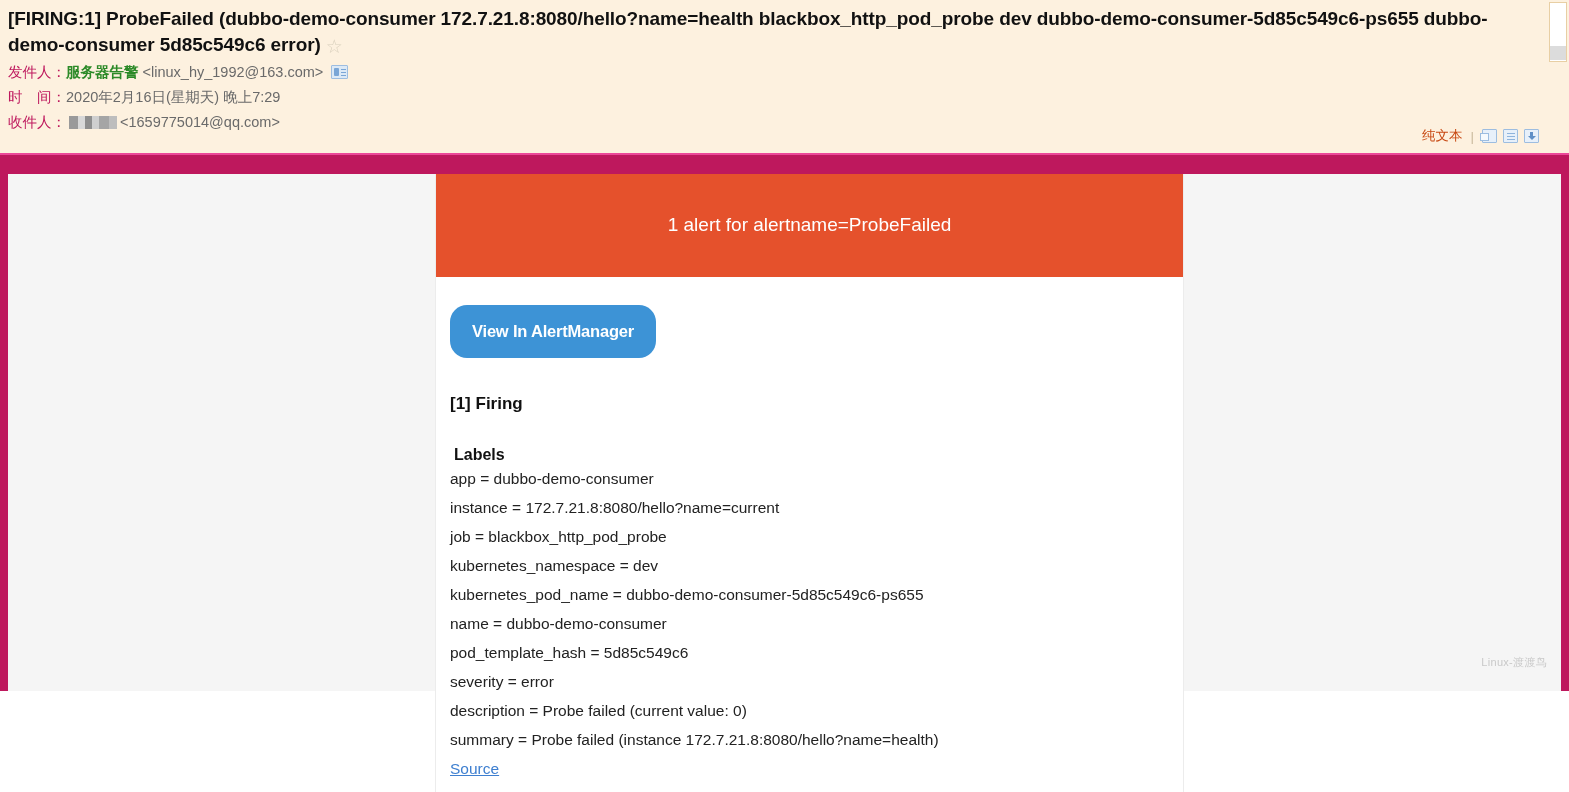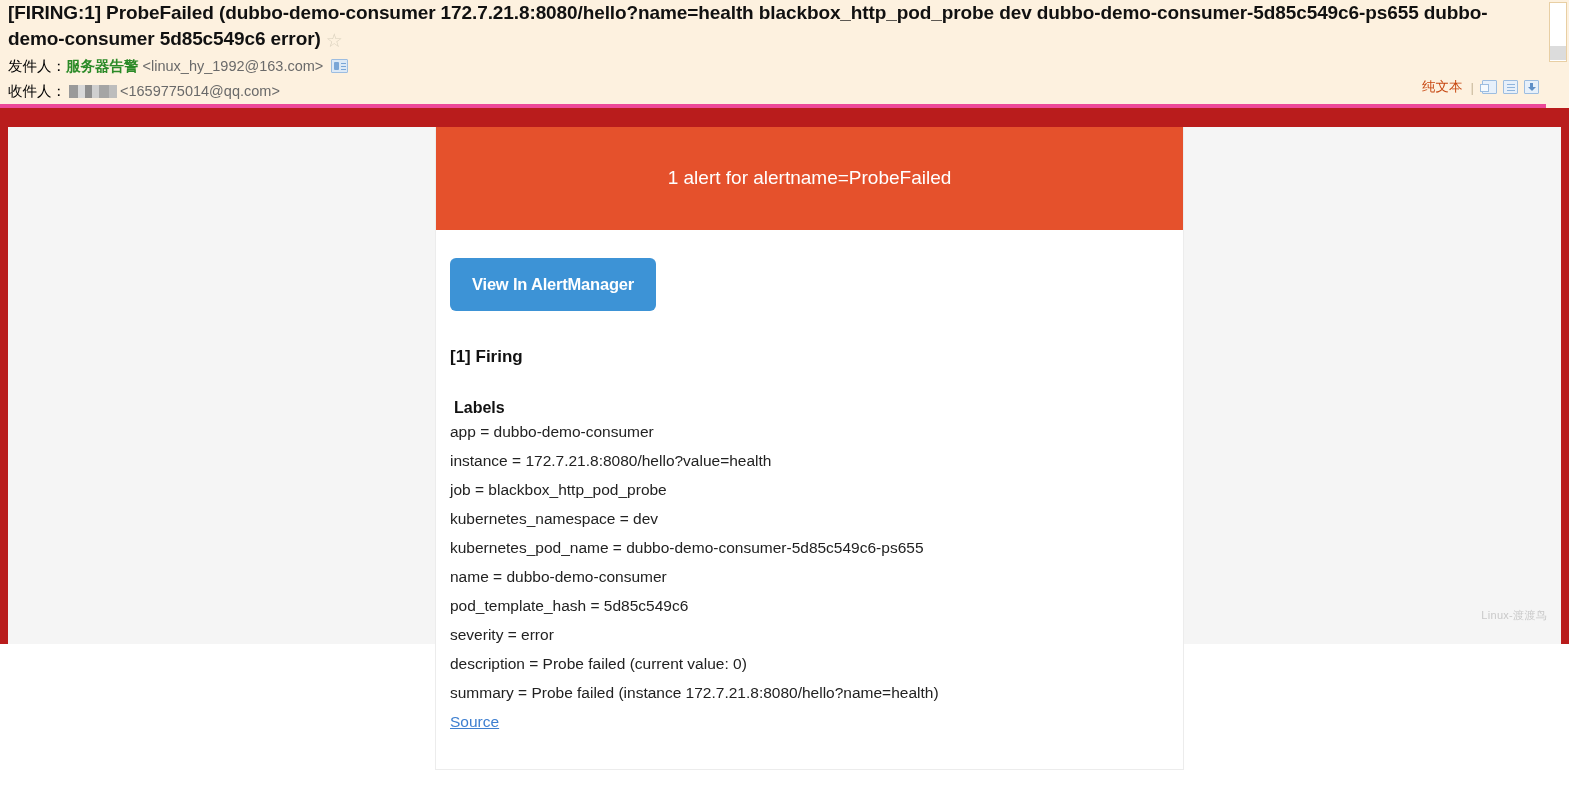--- a/index.html
+++ b/index.html
@@ -7,24 +7,24 @@
     width:1569px;height:792px;overflow:hidden;
     background:#ffffff;
     font-family:"Liberation Sans","DejaVu Sans",sans-serif;
     -webkit-font-smoothing:antialiased;
   }
 
   
   .mail-header{
     position:relative;
     background:#fdf1df;
-    border-bottom:4px solid #ec4899;
-    padding:0 16px 8px 8px;
-    box-sizing:border-box;
-    height:108px;
+    border-bottom:2px solid #ec4899;
+    padding:6px 16px 8px 8px;
+    box-sizing:border-box;
+    height:155px;
   }
   .subject-line{
     font-size:19px;
     font-weight:bold;
     color:#111111;
     line-height:26px;
     letter-spacing:-0.1px;
     margin:0 0 2px 0;
     padding-right:24px;
   }
@@ -36,21 +36,21 @@
     font-size:19px;
     font-weight:normal;
     line-height:1;
   }
   .meta-row{
     font-size:14.5px;
     color:#5b5b5b;
     line-height:25px;
     white-space:nowrap;
   }
-  .meta-label{color:#000000;}
+  .meta-label{color:#be185d;}
   .sender-name{color:#2b8a27;font-weight:bold;}
   .addr{color:#6a6a6a;}
   .card-icon{
     display:inline-block;
     width:17px;height:14px;
     vertical-align:-2px;
     margin-left:8px;
     background:#dce9f6;
     border:1px solid #9dbde0;
     border-radius:1px;
@@ -120,21 +120,21 @@
   }
   .hdr-scroll-thumb{
     position:absolute;left:4px;top:46px;width:16px;height:14px;
     background:#dcdcdc;
   }
 
   
   .mail-body{
     position:relative;
     height:536px;
-    background:#b91c1c;
+    background:#be185d;
     box-sizing:border-box;
   }
   .content-area{
     position:absolute;
     left:8px;top:19px;right:8px;bottom:0;
     background:#f5f5f5;
   }
   .alert-card{
     position:absolute;
     left:427px;top:0;
@@ -154,21 +154,21 @@
     line-height:1.2;
   }
   .alert-inner{padding:28px 14px 0 14px;}
   .view-button{
     display:inline-block;
     background:#3d93d6;
     color:#ffffff;
     font-size:16.5px;
     font-weight:bold;
     padding:17px 22px;
-    border-radius:6px;
+    border-radius:17px;
     border:none;
     cursor:pointer;
     font-family:"Liberation Sans","DejaVu Sans",sans-serif;
     letter-spacing:-0.2px;
   }
   .firing-head{
     font-size:17px;font-weight:bold;color:#111;
     margin:36px 0 0 0;
   }
   .section-head{
@@ -204,20 +204,23 @@
 
   <div class="subject-line">
     <span>[FIRING:1] ProbeFailed (dubbo-demo-consumer 172.7.21.8:8080/hello?name=health blackbox_http_pod_probe dev dubbo-demo-consumer-5d85c549c6-ps655 dubbo-demo-consumer 5d85c549c6 error)</span><span class="star-icon">☆</span>
   </div>
 
   <div class="meta-row">
     <span class="meta-label">发件人：</span><span class="sender-name">服务器告警</span>
     <span class="addr">&lt;linux_hy_1992@163.com&gt;</span><span class="card-icon"></span>
   </div>
 
+  <div class="meta-row">
+    <span class="meta-label">时　间：</span><span class="addr">2020年2月16日(星期天) 晚上7:29</span>
+  </div>
 
   <div class="meta-row">
     <span class="meta-label">收件人：</span><span class="redacted"></span><span class="addr">&lt;1659775014@qq.com&gt;</span>
   </div>
 
   <div class="header-tools">
     <span class="plain-text-link">纯文本</span>
     <span class="tool-sep">|</span>
     <span class="tool-icon window"></span>
     <span class="tool-icon doc"></span>
@@ -242,21 +245,21 @@
       <div class="alert-inner">
 
         <button class="view-button">View In AlertManager</button>
 
         <div class="firing-head">[1] Firing</div>
 
         <div class="section-head">Labels</div>
 
         <div>
           <div class="kv-line">app = dubbo-demo-consumer</div>
-          <div class="kv-line">instance = 172.7.21.8:8080/hello?value=health</div>
+          <div class="kv-line">instance = 172.7.21.8:8080/hello?name=current</div>
           <div class="kv-line">job = blackbox_http_pod_probe</div>
           <div class="kv-line">kubernetes_namespace = dev</div>
           <div class="kv-line">kubernetes_pod_name = dubbo-demo-consumer-5d85c549c6-ps655</div>
           <div class="kv-line">name = dubbo-demo-consumer</div>
           <div class="kv-line">pod_template_hash = 5d85c549c6</div>
           <div class="kv-line">severity = error</div>
         </div>
 
 
         <div>

